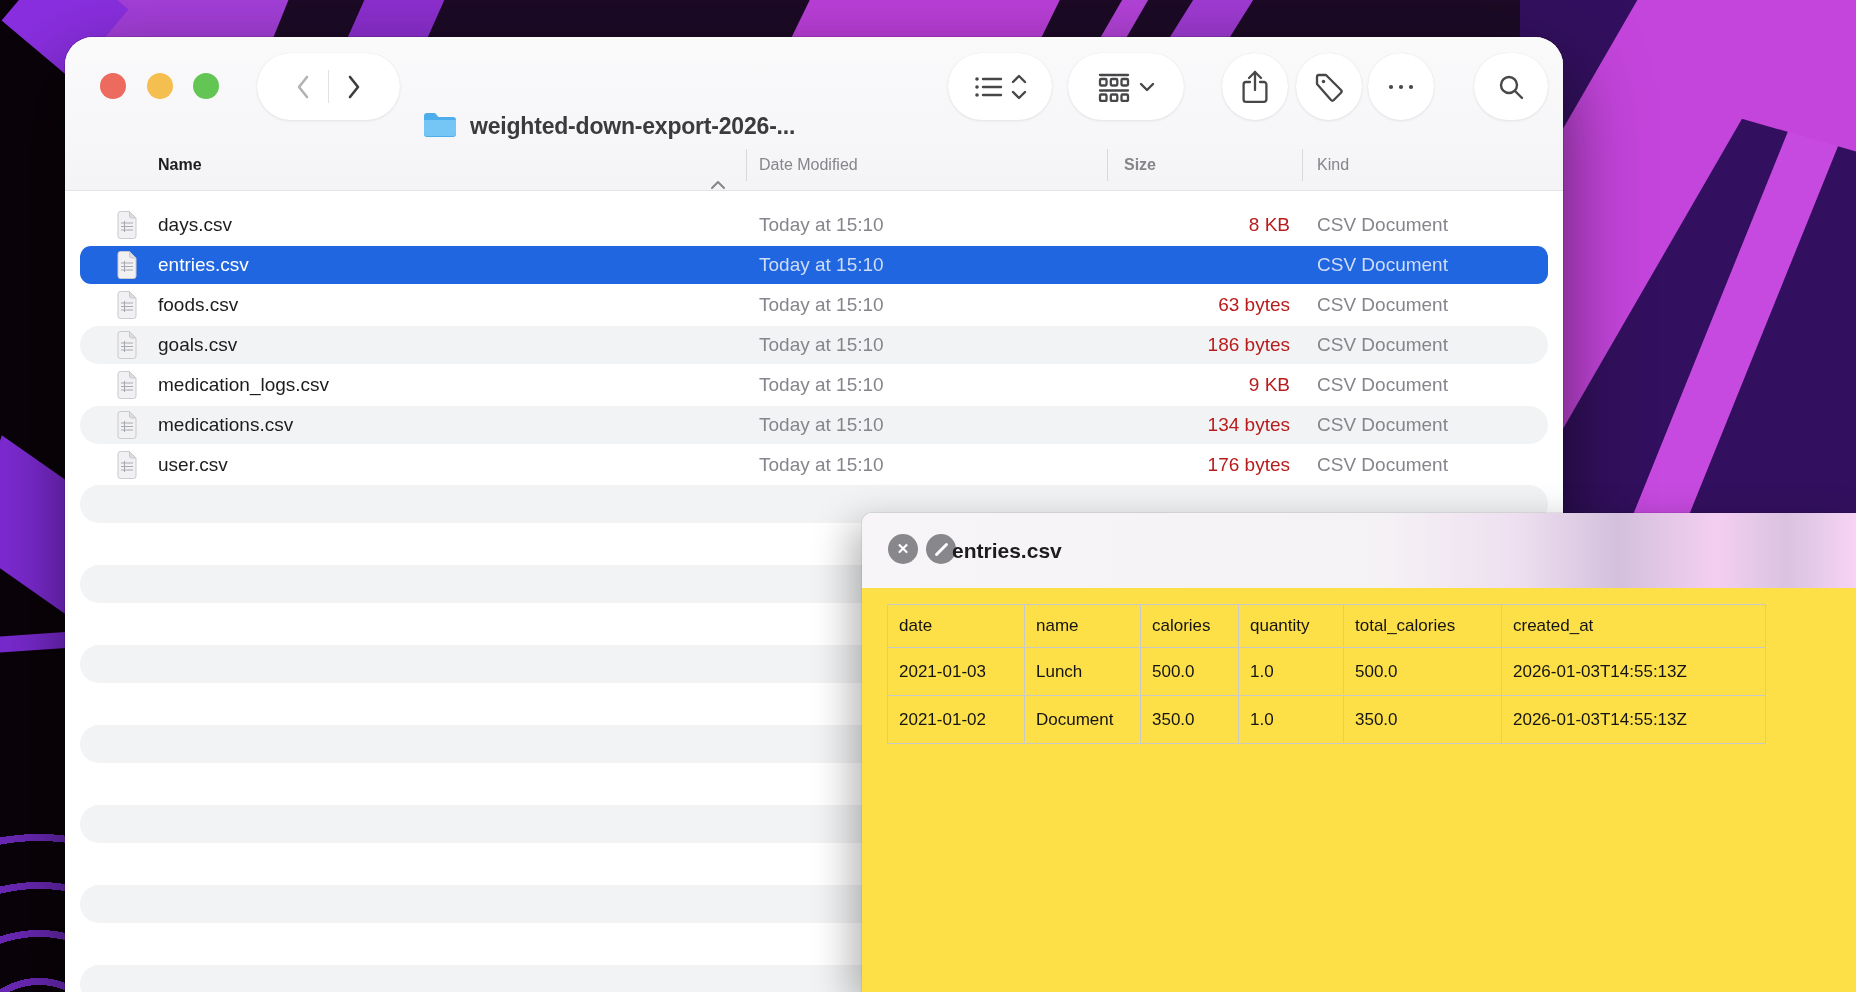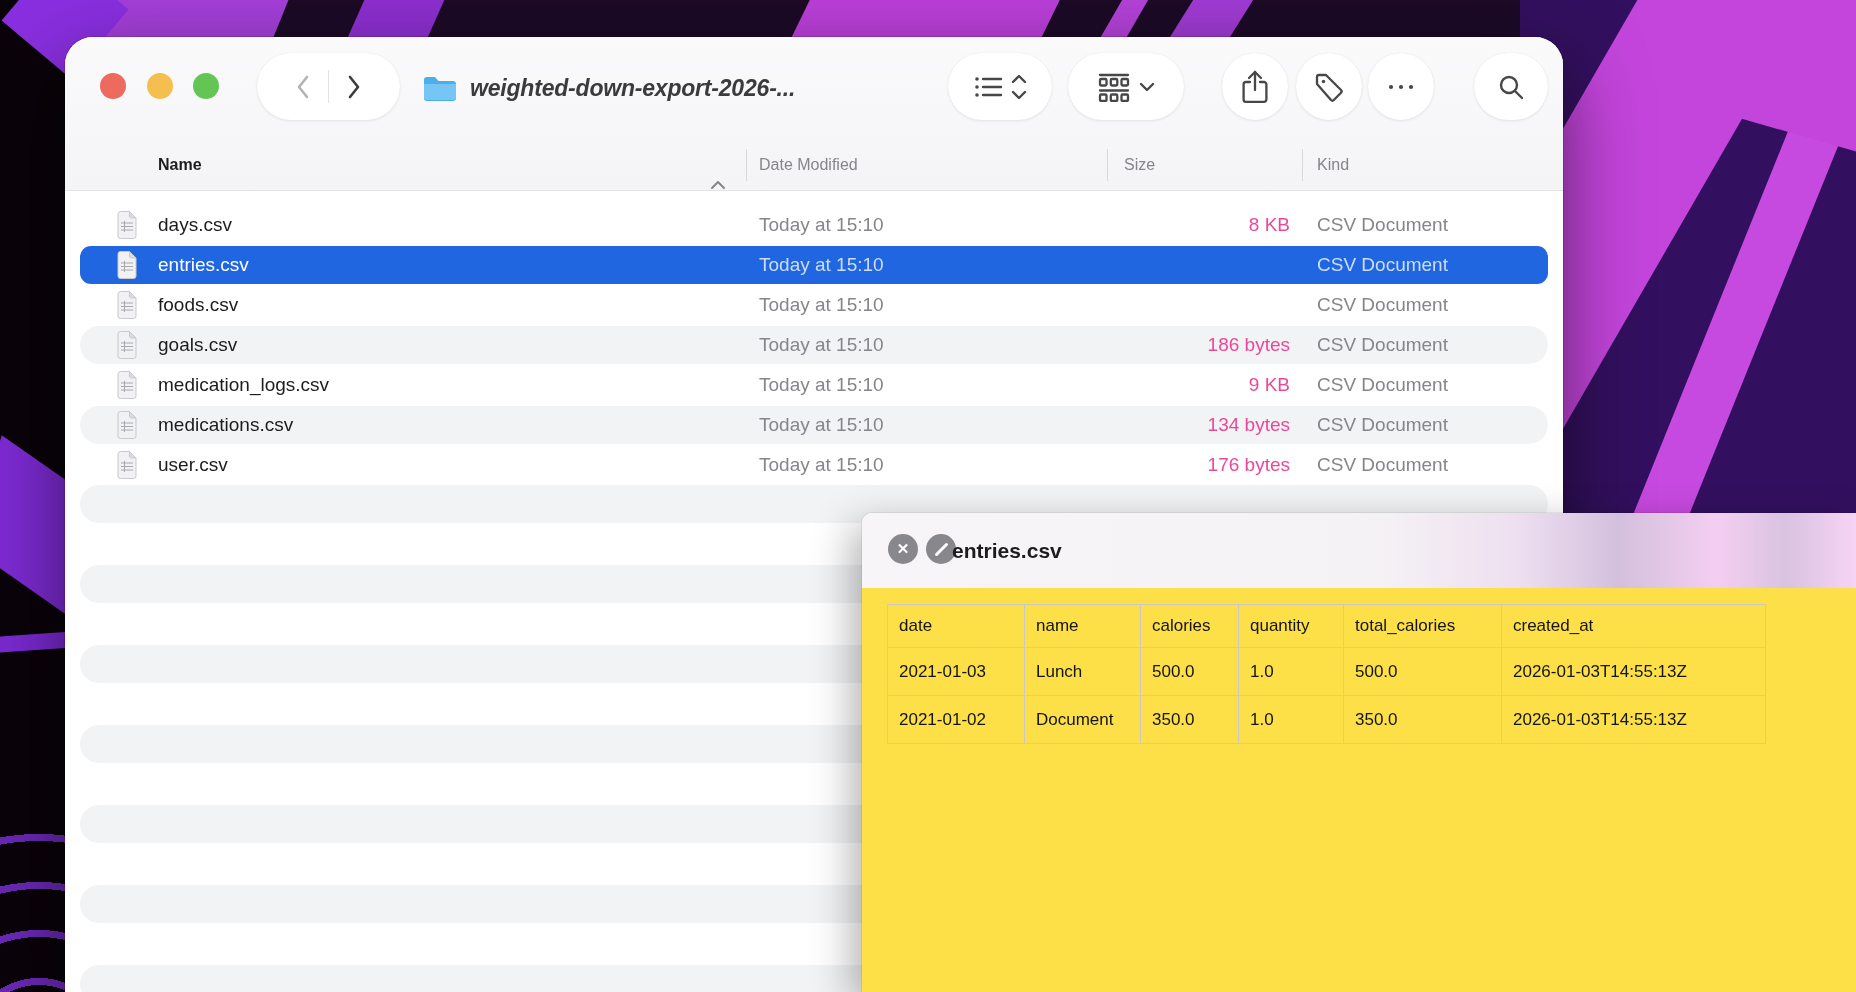--- a/index.html
+++ b/index.html
@@ -28,44 +28,44 @@
        border-radius:28px 28px 0 0;box-shadow:0 30px 80px rgba(0,0,0,.55),0 0 0 1px rgba(0,0,0,.12);}
   .chrome{position:absolute;left:0;top:0;width:100%;height:153px;
           background:linear-gradient(#fbfafb,#f4f3f6);border-bottom:1px solid #e3e2e5;border-radius:28px 28px 0 0;}
   .tl{position:absolute;top:36px;width:26px;height:26px;border-radius:50%;}
   .tl.red{left:35px;background:#ed6a5f;} .tl.yel{left:82px;background:#f5bf4f;} .tl.grn{left:128px;background:#62c554;}
   .pill{position:absolute;top:16px;height:67px;background:#fff;border-radius:34px;
         box-shadow:0 1px 3px rgba(0,0,0,.08),0 0 1px rgba(0,0,0,.10);display:flex;align-items:center;justify-content:center;}
   .navpill{left:192px;width:143px;}
   .navbtn{width:50px;height:67px;display:flex;align-items:center;justify-content:center;}
   .navdiv{width:1px;height:33px;background:#e2e2e5;}
-  .titlewrap{position:absolute;left:357px;top:0;height:103px;display:flex;align-items:center;gap:12px;font-style:italic;}
+  .titlewrap{position:absolute;left:357px;top:0;height:103px;display:flex;align-items:flex-end;gap:12px;}
   .wtitle{font-size:23px;font-weight:700;color:#3b3b3d;letter-spacing:-.2px;}
   .viewpill{left:883px;width:104px;gap:7px;}
   .grouppill{left:1003px;width:116px;gap:8px;}
   .circ-share{left:1157px;width:66px;} .circ-tag{left:1231px;width:66px;}
   .circ-more{left:1303px;width:66px;} .circ-search{left:1409px;width:74px;}
   
   .cols{position:absolute;left:0;top:103px;width:100%;height:50px;font-size:16px;color:#85858a;}
   .cols span{position:absolute;line-height:50px;}
   .h-name{left:93px;color:#1d1d1f;font-weight:600;}
   .h-caret{left:645px;top:20px;}
-  .h-date{left:694px;} .h-size{left:1059px;} .h-kind{left:1252px;}
+  .h-date{left:694px;} .h-size{left:1059px;font-weight:bold;} .h-kind{left:1252px;}
   .cdiv{position:absolute;top:9px;width:1px;height:32px;background:#d9d9dc;}
   .cd1{left:681px;} .cd2{left:1042px;} .cd3{left:1237px;}
   
   .frow{position:absolute;left:0;width:1498px;height:40px;font-size:19px;color:#1c1c1e;}
   .fbg{position:absolute;left:15px;top:1px;width:1468px;height:38px;}
   .frow.stripe .fbg{background:#f2f3f4;border-radius:19px;}
   .frow.sel .fbg{background:#2066e0;border-radius:11px;}
   .frow span{position:absolute;line-height:40px;z-index:1;}
   .ficon{left:51px;top:6px;line-height:0 !important;}
   .fname{left:93px;}
   .fdate{left:694px;color:#85858b;}
-  .fsize{left:1000px;width:225px;text-align:right;color:#ec4899;}
+  .fsize{left:1000px;width:225px;text-align:right;color:#b91c1c;}
   .fkind{left:1252px;color:#85858b;}
   .frow.sel .fname{color:#fff;}
   .frow.sel .fdate,.frow.sel .fsize,.frow.sel .fkind{color:#cfdcf6;}
   .estripe{position:absolute;left:15px;width:1468px;height:38px;border-radius:19px;background:#f2f3f4;}
   
   .ql{position:absolute;left:862px;top:513px;width:994px;height:479px;background:#fff;
       border-radius:10px 0 0 0;box-shadow:-10px 12px 40px rgba(0,0,0,.30),0 0 0 1px rgba(0,0,0,.06);}
   .qlhead{position:absolute;left:0;top:0;width:100%;height:75px;border-radius:10px 0 0 0;
       background:linear-gradient(to right,#f7f5f7 0%,#f5f2f5 52%,#eedff0 66%,#d3c0dd 76%,#f4cef2 86%,#d9c3e0 93%,#f7d3f5 100%);
       border-bottom:1px solid #e6e0e8;}
@@ -264,20 +264,21 @@
               <path d="M13.5 0.5 V5 a2 2 0 0 0 2 2 H20 Z" fill="#dcdce0" stroke="#c9c9ce" stroke-width="1" stroke-linejoin="round"></path>
               <g stroke="#a8a8b0" stroke-width="1">
                 <line x1="5" y1="12" x2="17" y2="12"></line>
                 <line x1="5" y1="15.5" x2="17" y2="15.5"></line>
                 <line x1="5" y1="19" x2="17" y2="19"></line>
                 <line x1="8.5" y1="10" x2="8.5" y2="21"></line>
               </g>
             </svg></span>
           <span class="fname">foods.csv</span>
           <span class="fdate">Today at 15:10</span>
+          <span class="fsize">63 bytes</span>
           <span class="fkind">CSV Document</span>
         </div>
         <div class="frow stripe" style="top: 288px;">
           <span class="fbg"></span>
           <span class="ficon"><svg width="22" height="28" viewBox="0 0 22 28">
               <path d="M2 3 a2.5 2.5 0 0 1 2.5-2.5 h9 L20 7 v18 a2.5 2.5 0 0 1 -2.5 2.5 h-13 A2.5 2.5 0 0 1 2 25 Z" fill="#f1f1f3" stroke="#c9c9ce" stroke-width="1"></path>
               <path d="M13.5 0.5 V5 a2 2 0 0 0 2 2 H20 Z" fill="#dcdce0" stroke="#c9c9ce" stroke-width="1" stroke-linejoin="round"></path>
               <g stroke="#a8a8b0" stroke-width="1">
                 <line x1="5" y1="12" x2="17" y2="12"></line>
                 <line x1="5" y1="15.5" x2="17" y2="15.5"></line>

